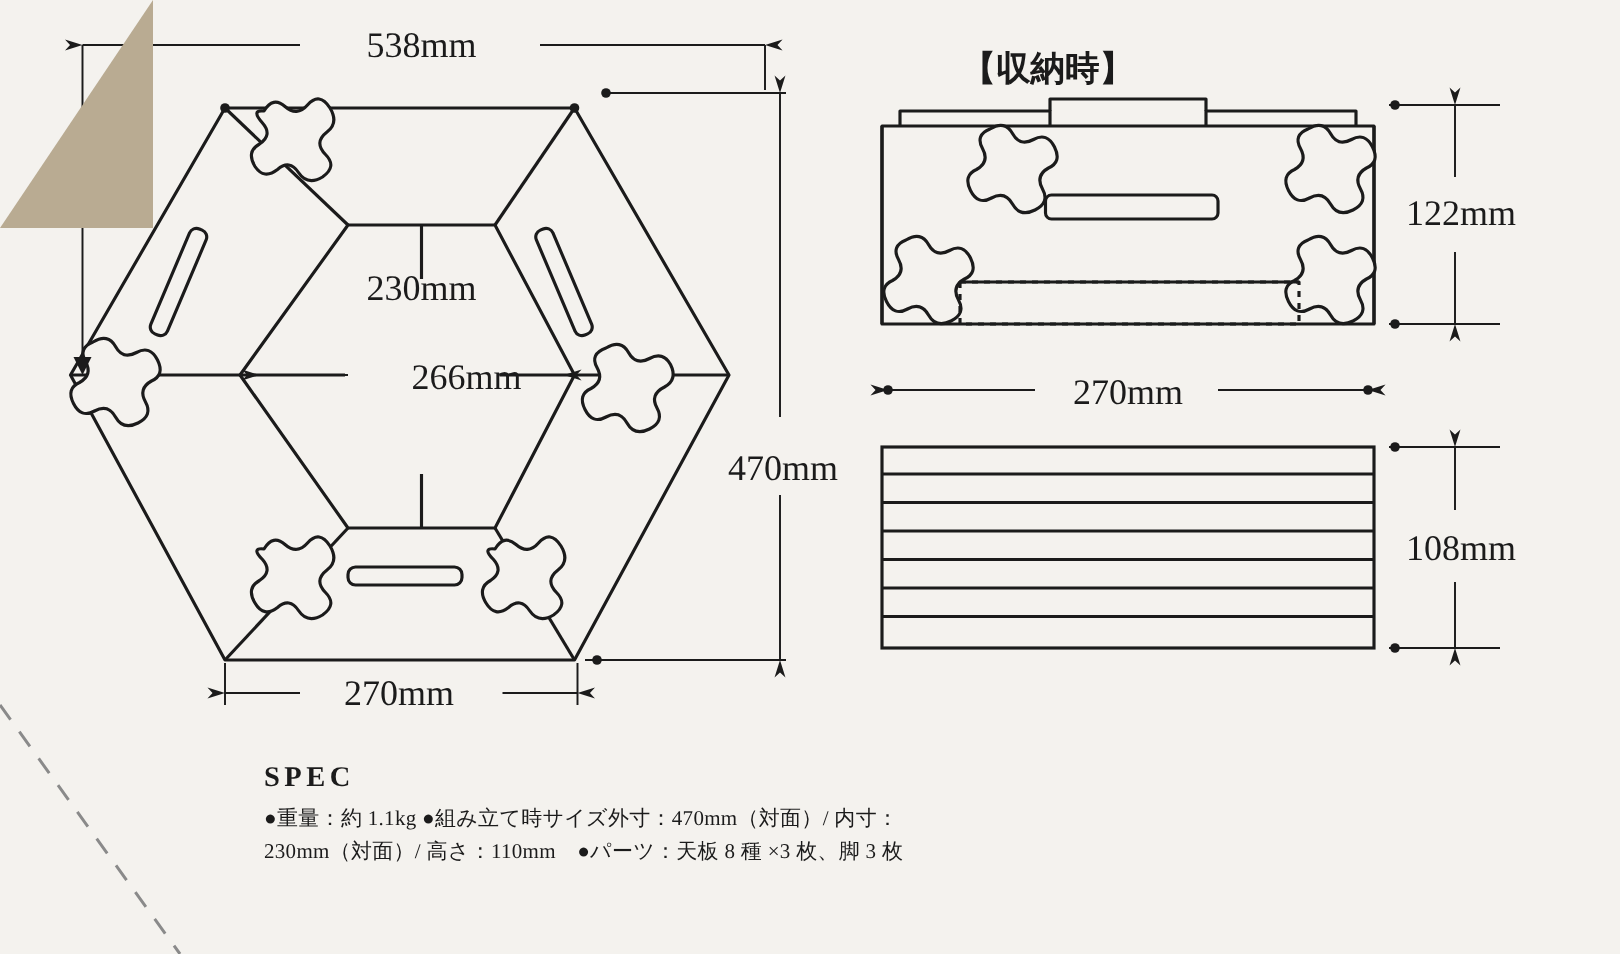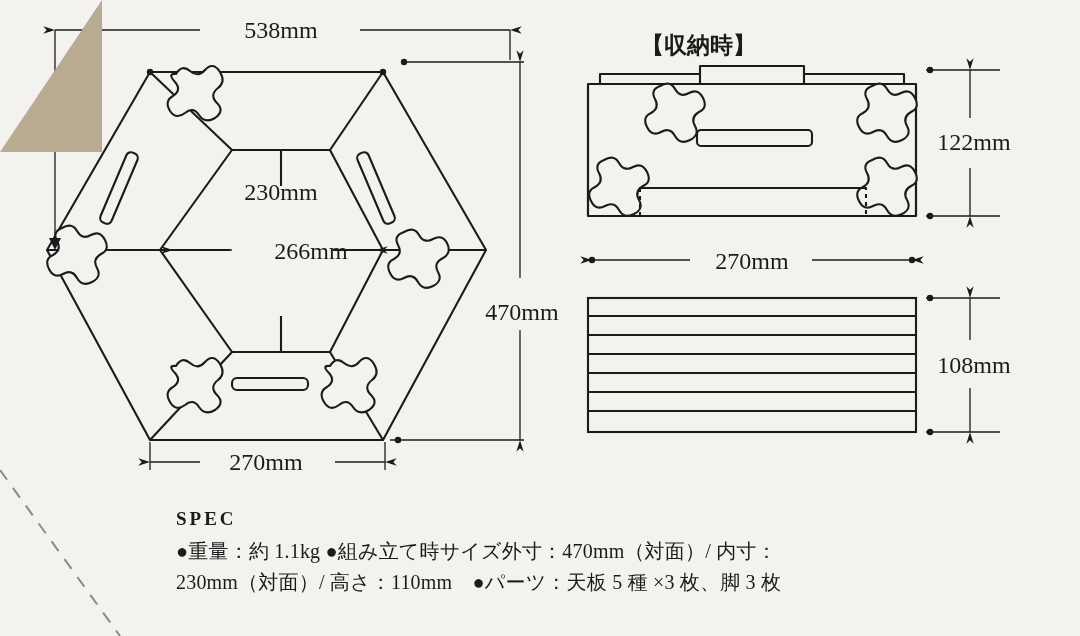--- a/index.html
+++ b/index.html
@@ -19,21 +19,21 @@
     width:800px;
   }
   .spec-title{
     font-family:"Liberation Serif", serif;
     font-size:19px;
     letter-spacing:3px;
     font-weight:700;
     margin-bottom:6px;
   }
   .spec-body{
-    font-size:20px;
+    font-size:14px;
     line-height:1.55;
     letter-spacing:0.2px;
   }
   .corner-tan{
     position:absolute;right:0;bottom:0;width:102px;height:152px;
   }
 </style>
 </head>
 <body>
 
@@ -181,20 +181,20 @@
       <text x="641" y="53" font-size="23" text-anchor="start" font-weight="600">【収納時】</text>
       <text x="974" y="150" font-size="24">122mm</text>
       <text x="752" y="269" font-size="24">270mm</text>
       <text x="974" y="373" font-size="24">108mm</text>
     </g>
   </svg>
 
   <div class="spec">
     <div class="spec-title">SPEC</div>
     <div class="spec-body">●重量：約 1.1kg ●組み立て時サイズ外寸：470mm（対面）/ 内寸：</div>
-    <div class="spec-body">230mm（対面）/ 高さ：110mm　●パーツ：天板 5 種 ×3 枚、脚 3 枚</div>
+    <div class="spec-body">230mm（対面）/ 高さ：110mm　●パーツ：天板 8 種 ×3 枚、脚 3 枚</div>
   </div>
 
   <svg class="corner-tan" width="102" height="152" viewBox="0 0 102 152">
     <path d="M102,0 L102,152 L0,152 Z" fill="#b9ab92"></path>
   </svg>
 
 </div>
 
 </body></html>

